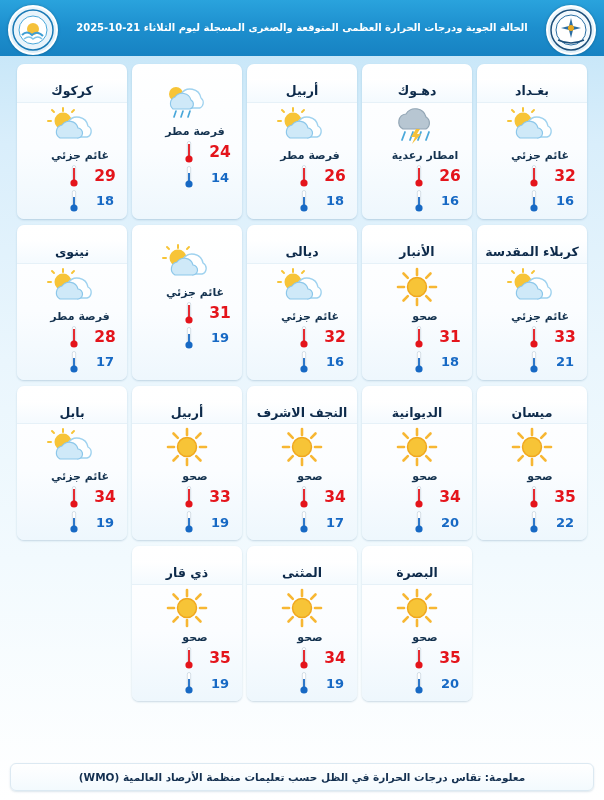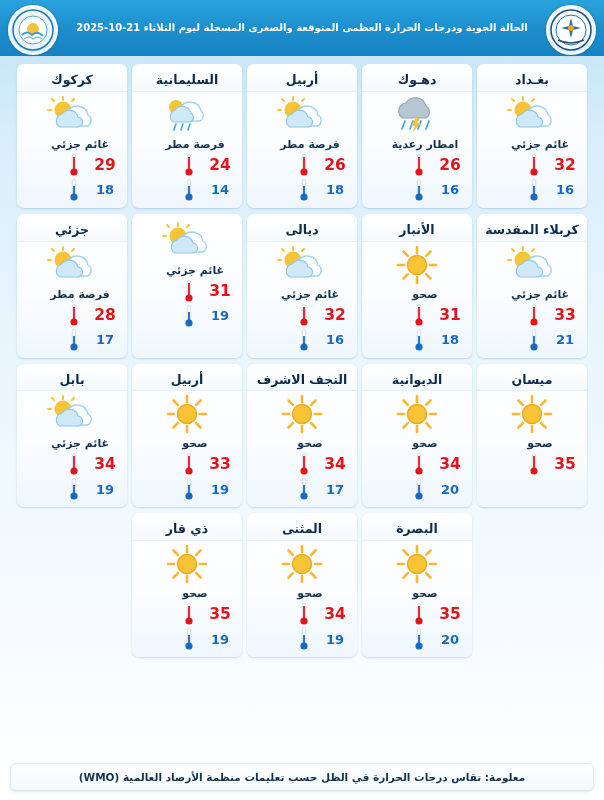--- a/index.html
+++ b/index.html
@@ -47,21 +47,21 @@
     display:flex;
     justify-content:center;
     gap:5px;
     margin-bottom:6px;
   }
   .card{
     width:110px;
     border-radius:7px;
     background:linear-gradient(180deg,#ffffff 0%,#fbfdff 55%,#eef7fd 100%);
     box-shadow:0 1px 2px rgba(30,90,130,.22);
-    padding:4px 0 6px 0;
+    padding:15px 0 6px 0;
     display:flex;flex-direction:column;align-items:center;
     overflow:hidden;
   }
   .card-title{
     width:100%;
     text-align:center;
     font-size:12.5px;
     font-weight:bold;
     color:#0d2a4a;
     padding:5px 0 4px 0;
@@ -244,21 +244,20 @@
           <svg class="thermo" viewBox="0 0 10 24">
               <rect x="3.3" y="1.5" width="3.4" height="15" rx="1.7" fill="#ffffff" stroke="#c9d6df" stroke-width=".8"></rect>
               <rect x="4.1" y="8" width="1.8" height="8" fill="#1769c4"></rect>
               <circle cx="5" cy="19" r="3.6" fill="#1769c4"></circle>
             </svg>
         </div>
       </div>
     </div>
 
     <div class="card">
-      <div class="card-title">السليمانية</div>
       <div class="icon-wrap">
         <svg width="56" height="38" viewBox="0 0 56 38">
             <circle cx="17" cy="11" r="7" fill="#f7c437"></circle>
             <path d="M20 25 a8 8 0 0 1 2-14 a11 11 0 0 1 20 4 a6 6 0 0 1 -1 10 Z" fill="#ffffff" stroke="#9fd2ef" stroke-width="1.3"></path>
             <path d="M14 26 a7 7 0 0 1 2-12 a9 9 0 0 1 16 3 a5 5 0 0 1 -1 9 Z" fill="#cfe9f8" stroke="#8cc7ea" stroke-width="1.1"></path>
             <g stroke="#4aa8da" stroke-width="1.7" stroke-linecap="round">
               <line x1="17" y1="28" x2="15" y2="34"></line>
               <line x1="24" y1="28" x2="22" y2="34"></line>
               <line x1="31" y1="28" x2="29" y2="34"></line>
             </g>
@@ -462,21 +461,21 @@
           <svg class="thermo" viewBox="0 0 10 24">
               <rect x="3.3" y="1.5" width="3.4" height="15" rx="1.7" fill="#ffffff" stroke="#c9d6df" stroke-width=".8"></rect>
               <rect x="4.1" y="8" width="1.8" height="8" fill="#1769c4"></rect>
               <circle cx="5" cy="19" r="3.6" fill="#1769c4"></circle>
             </svg>
         </div>
       </div>
     </div>
 
     <div class="card">
-      <div class="card-title">جزئي</div>
+      <div class="card-title">نينوى</div>
       <div class="icon-wrap">
         <svg width="56" height="38" viewBox="0 0 56 38">
             <circle cx="19" cy="14" r="8.5" fill="#f7c437"></circle>
             <g stroke="#f7c437" stroke-width="2" stroke-linecap="round">
               <line x1="19" y1="1" x2="19" y2="4"></line>
               <line x1="7" y1="14" x2="4" y2="14"></line>
               <line x1="10" y1="5" x2="8" y2="3"></line>
               <line x1="28" y1="5" x2="30" y2="3"></line>
             </g>
             <path d="M22 30 a8 8 0 0 1 2-15 a11 11 0 0 1 20 4 a6 6 0 0 1 -1 11 Z" fill="#ffffff" stroke="#9fd2ef" stroke-width="1.4"></path>
@@ -526,20 +525,28 @@
       <div class="cond">صحو</div>
       <div class="temps">
         <div class="temp-line">
           <span class="t-val t-max">35</span>
           <svg class="thermo" viewBox="0 0 10 24">
               <rect x="3.3" y="1.5" width="3.4" height="15" rx="1.7" fill="#ffffff" stroke="#c9d6df" stroke-width=".8"></rect>
               <rect x="4.1" y="4" width="1.8" height="12" fill="#e4141b"></rect>
               <circle cx="5" cy="19" r="3.6" fill="#e4141b"></circle>
             </svg>
         </div>
+        <div class="temp-line">
+          <span class="t-val t-min">22</span>
+          <svg class="thermo" viewBox="0 0 10 24">
+              <rect x="3.3" y="1.5" width="3.4" height="15" rx="1.7" fill="#ffffff" stroke="#c9d6df" stroke-width=".8"></rect>
+              <rect x="4.1" y="8" width="1.8" height="8" fill="#1769c4"></rect>
+              <circle cx="5" cy="19" r="3.6" fill="#1769c4"></circle>
+            </svg>
+        </div>
       </div>
     </div>
 
     <div class="card">
       <div class="card-title">الديوانية</div>
       <div class="icon-wrap">
         <svg width="46" height="40" viewBox="0 0 46 40">
             <g stroke="#f7b733" stroke-width="2.6" stroke-linecap="round">
               <line x1="23" y1="2" x2="23" y2="8"></line>
               <line x1="23" y1="32" x2="23" y2="38"></line>

